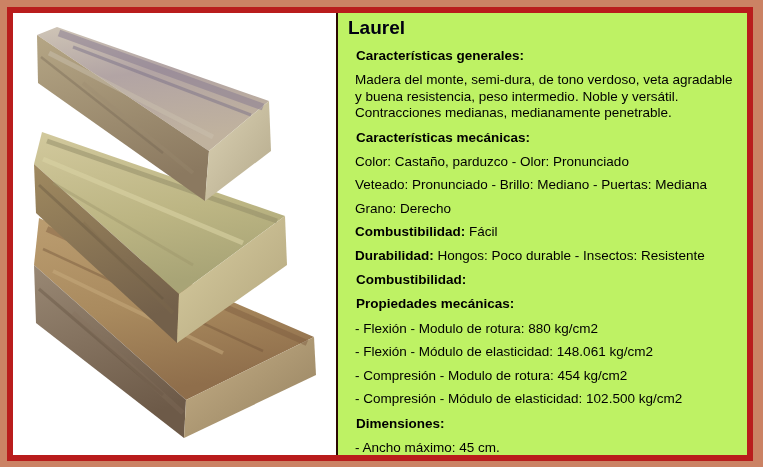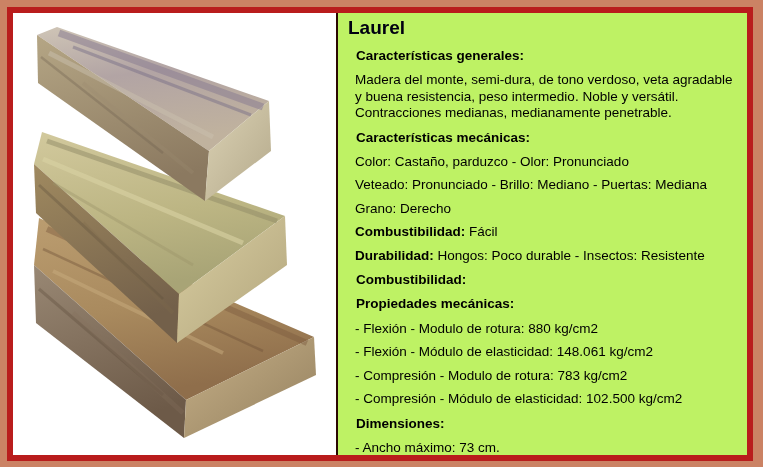--- a/index.html
+++ b/index.html
@@ -142,22 +142,22 @@
 
       <p class="para"><span class="inline-label">Combustibilidad:</span> <span>Fácil</span></p>
       <p class="para"><span class="inline-label">Durabilidad:</span> <span>Hongos: Poco durable - Insectos: Resistente</span></p>
 
       <p class="heading">Combustibilidad:</p>
 
 
       <p class="heading">Propiedades mecánicas:</p>
       <p class="para">- Flexión - Modulo de rotura: 880 kg/cm2</p>
       <p class="para">- Flexión - Módulo de elasticidad: 148.061 kg/cm2</p>
-      <p class="para">- Compresión - Modulo de rotura: 783 kg/cm2</p>
+      <p class="para">- Compresión - Modulo de rotura: 454 kg/cm2</p>
       <p class="para">- Compresión - Módulo de elasticidad: 102.500 kg/cm2</p>
 
       <p class="heading">Dimensiones:</p>
-      <p class="para">- Ancho máximo: 73 cm.</p>
+      <p class="para">- Ancho máximo: 45 cm.</p>
       <p class="para"><span>- Espesores: 1", 1 </span><sup class="fr">1</sup><span>/</span><sub class="fr">2</sub><span>", 2" y 3"</span></p>
     </div>
 
   </div>
 </div>
 
 </body></html>

